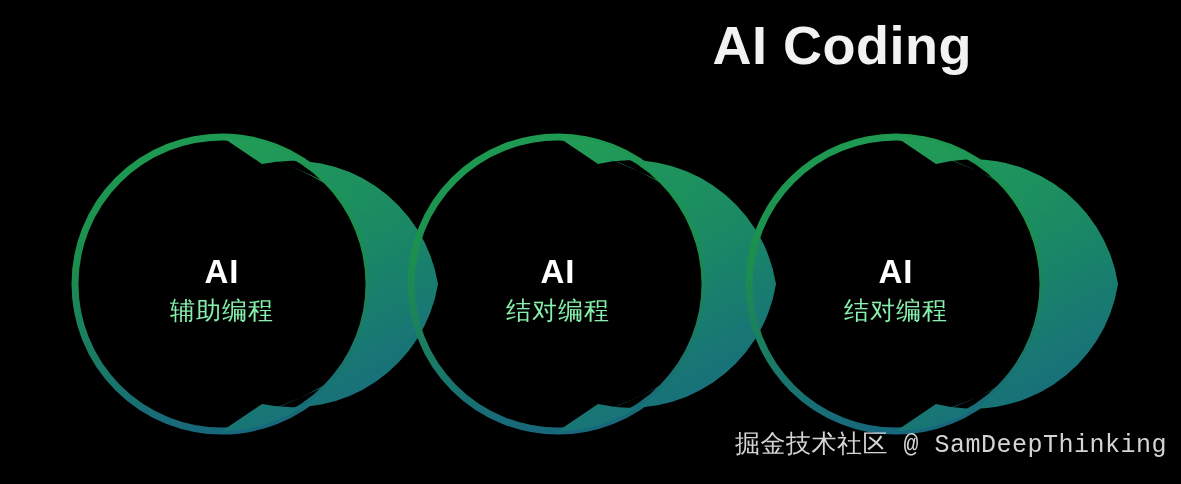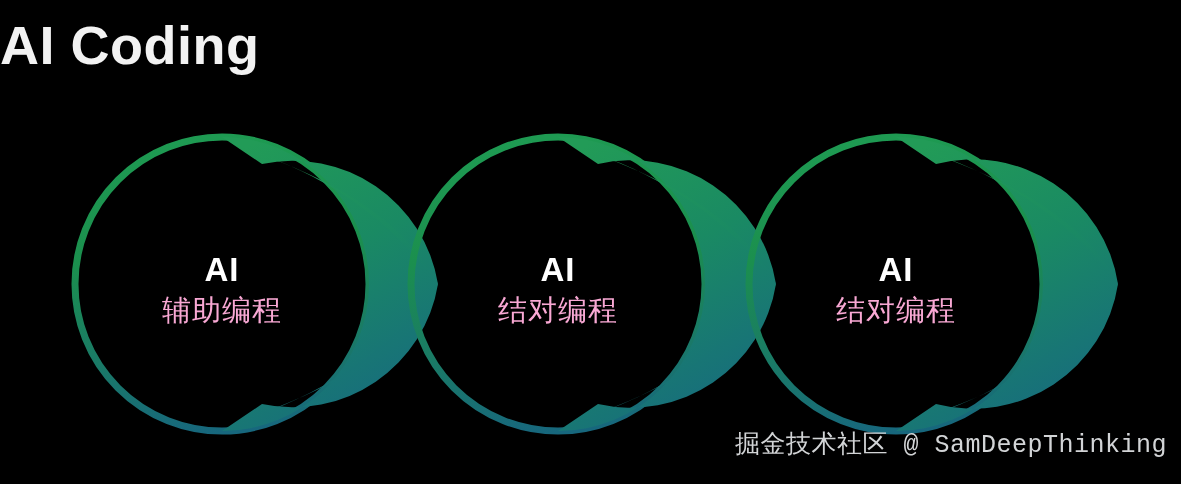--- a/index.html
+++ b/index.html
@@ -18,21 +18,21 @@
     position: relative;
     width: 1181px;
     height: 484px;
     background: #000000;
   }
   #title {
     position: absolute;
     top: 13px;
     left: 0;
     width: 972px;
-    text-align: left;
+    text-align: right;
     font-size: 54px;
     font-weight: bold;
     color: #f2f2f2;
     letter-spacing: 0.5px;
     line-height: 1.2;
     font-family: "Liberation Sans", "DejaVu Sans", sans-serif;
   }
   #diagram {
     position: absolute;
     left: 0;
@@ -49,23 +49,23 @@
   .node-ai {
     font-size: 33px;
     font-weight: bold;
     color: #ffffff;
     line-height: 1.05;
     letter-spacing: 1px;
     font-family: "Liberation Sans", "DejaVu Sans", sans-serif;
   }
   .node-cn {
     margin-top: 6px;
-    font-size: 29px;
+    font-size: 25px;
     font-weight: normal;
-    color: #f9a8d4;
+    color: #86efac;
     line-height: 1.15;
     letter-spacing: 1px;
     font-family: "Liberation Sans", "DejaVu Sans", sans-serif;
   }
   #watermark {
     position: absolute;
     right: 14px;
     bottom: 24px;
     font-size: 25px;
     color: #d2d4d6;

